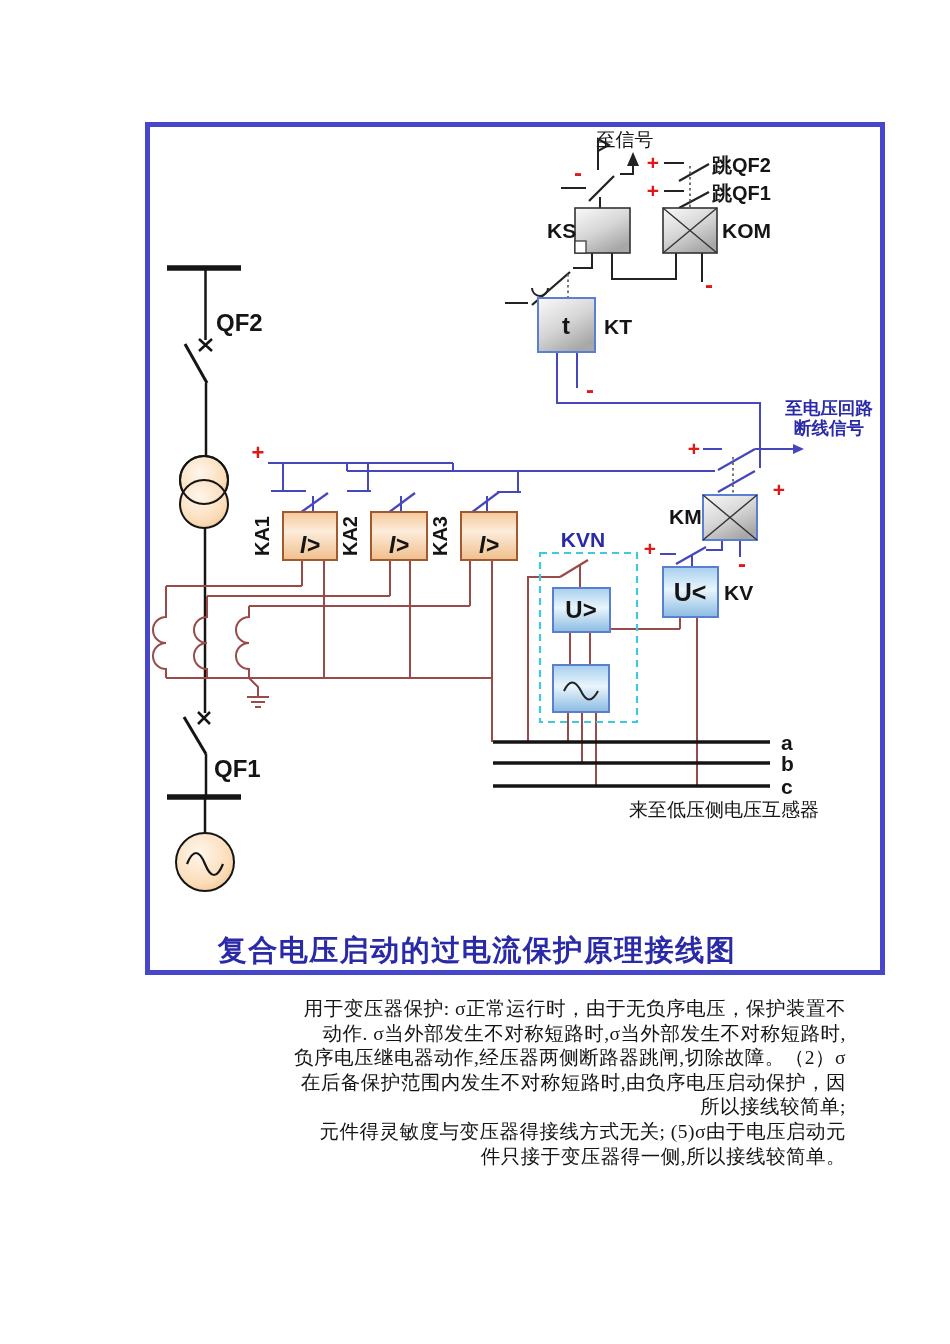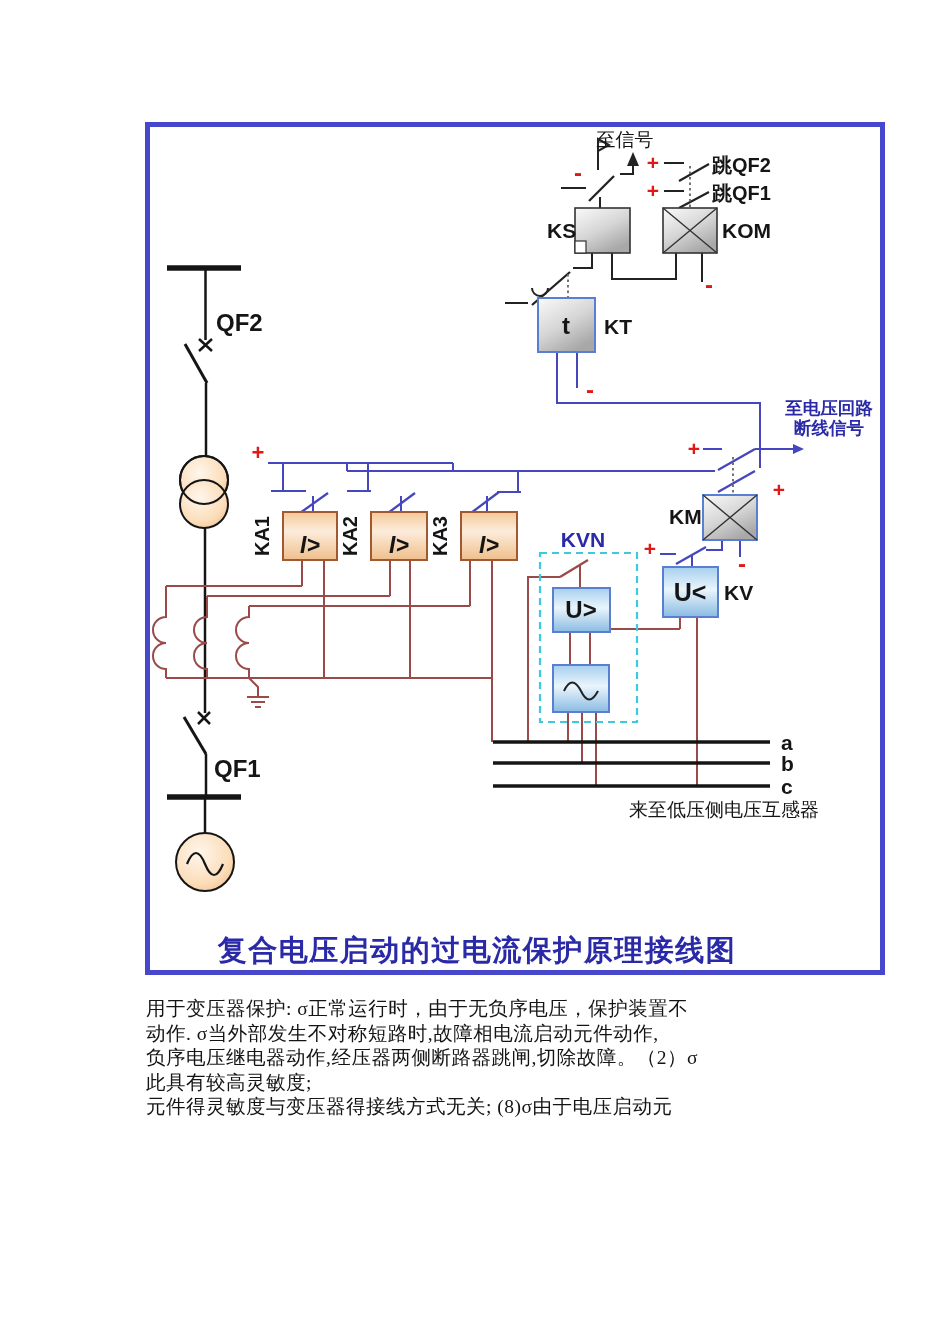--- a/index.html
+++ b/index.html
@@ -1,21 +1,21 @@
 <!DOCTYPE html>
 <html><head>
 <meta charset="utf-8">
 <style>
   html,body{margin:0;padding:0;background:#ffffff;}
   body{position:relative;width:950px;height:1344px;font-family:"Liberation Sans","DejaVu Sans",sans-serif;}
   #frame-svg{position:absolute;left:145px;top:122px;}
   #para{position:absolute;left:146px;top:997px;width:700px;color:#141414;
         font-family:"Liberation Serif","DejaVu Serif",serif;
         font-size:19.5px;line-height:24.6px;letter-spacing:0.5px;}
-  #para .pline{white-space:nowrap;}
+  #para .pline{white-space:nowrap;text-align:right;}
   text{font-family:"Liberation Sans","DejaVu Sans",sans-serif;}
 </style>
 </head>
 <body>
 
 <svg id="frame-svg" width="740" height="853" viewBox="145 122 740 853">
   <defs>
     <radialGradient id="peachGrad" cx="40%" cy="35%" r="75%">
       <stop offset="0%" stop-color="#fff6ec"></stop>
       <stop offset="70%" stop-color="#fbddb9"></stop>
@@ -209,17 +209,19 @@
     <text x="709" y="293" font-size="24">-</text>
     <text x="590" y="398" font-size="24">-</text>
     <text x="742" y="572" font-size="24">-</text>
   </g>
 
   <text x="477" y="960" text-anchor="middle" fill="#2a2aa8" font-size="29" font-weight="700" letter-spacing="1.5">复合电压启动的过电流保护原理接线图</text>
 </svg>
 
 <div id="para">
   <div class="pline">用于变压器保护: σ正常运行时，由于无负序电压，保护装置不</div>
-  <div class="pline">动作. σ当外部发生不对称短路时,故障相电流启动元件动作,</div>
+  <div class="pline">动作. σ当外部发生不对称短路时,σ当外部发生不对称短路时,</div>
   <div class="pline">负序电压继电器动作,经压器两侧断路器跳闸,切除故障。（2）σ</div>
-  <div class="pline">此具有较高灵敏度;</div>
-  <div class="pline">元件得灵敏度与变压器得接线方式无关; (8)σ由于电压启动元</div>
+  <div class="pline">在后备保护范围内发生不对称短路时,由负序电压启动保护，因</div>
+  <div class="pline">所以接线较简单;</div>
+  <div class="pline">元件得灵敏度与变压器得接线方式无关; (5)σ由于电压启动元</div>
+  <div class="pline">件只接于变压器得一侧,所以接线较简单。</div>
 </div>
 
 </body></html>

